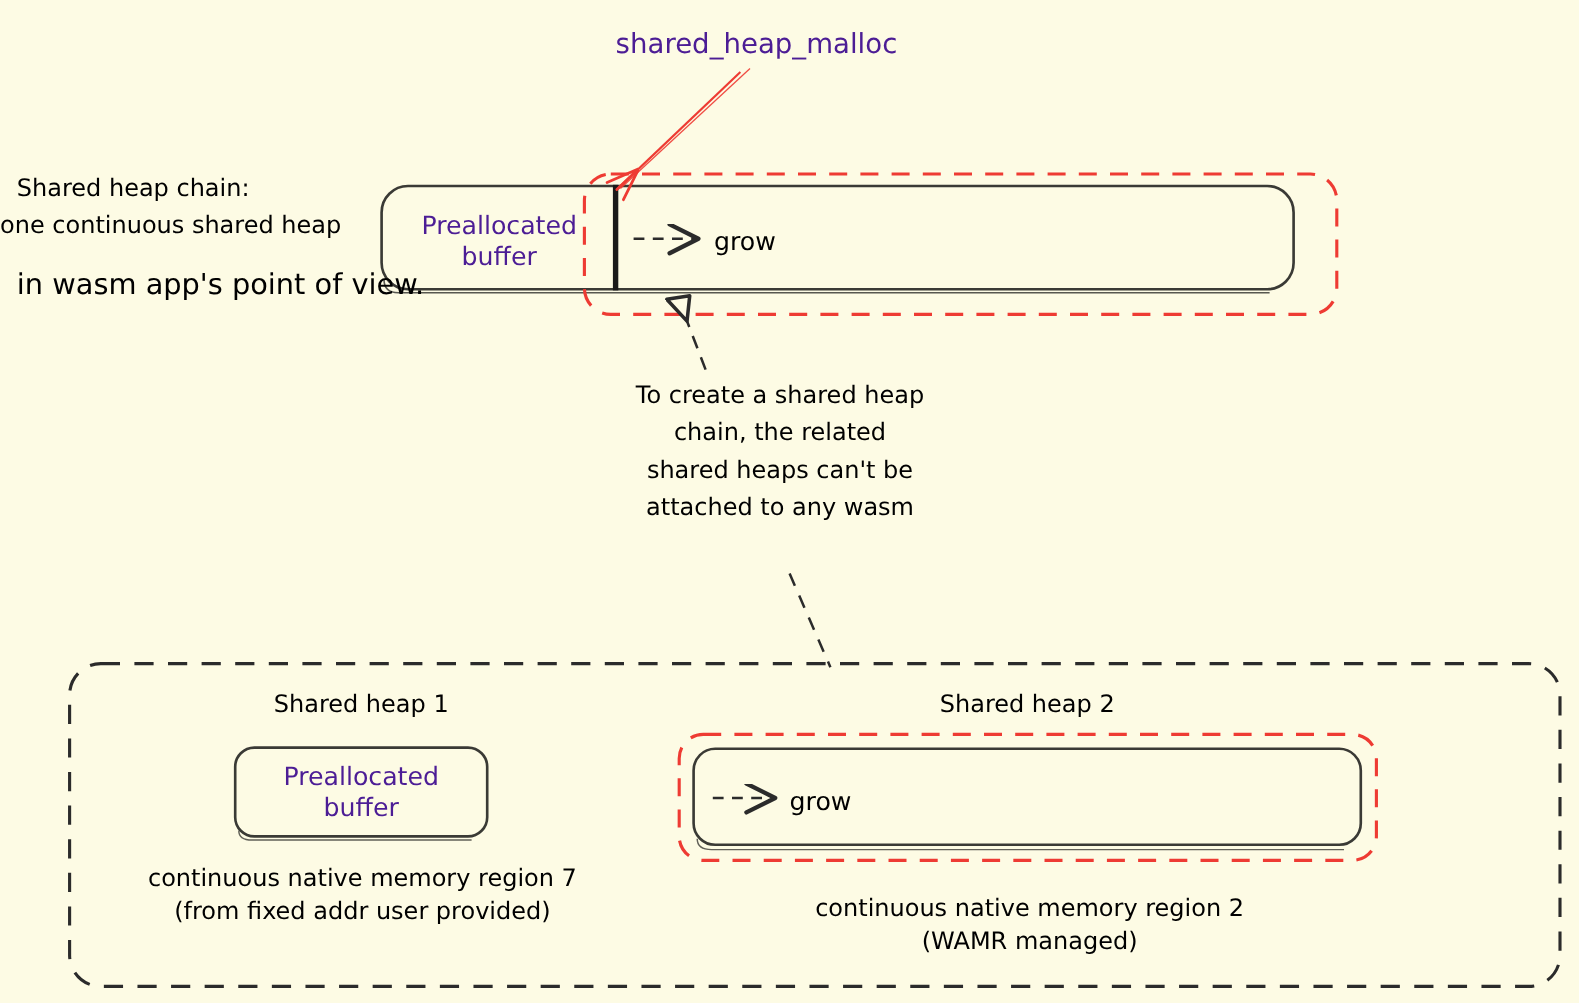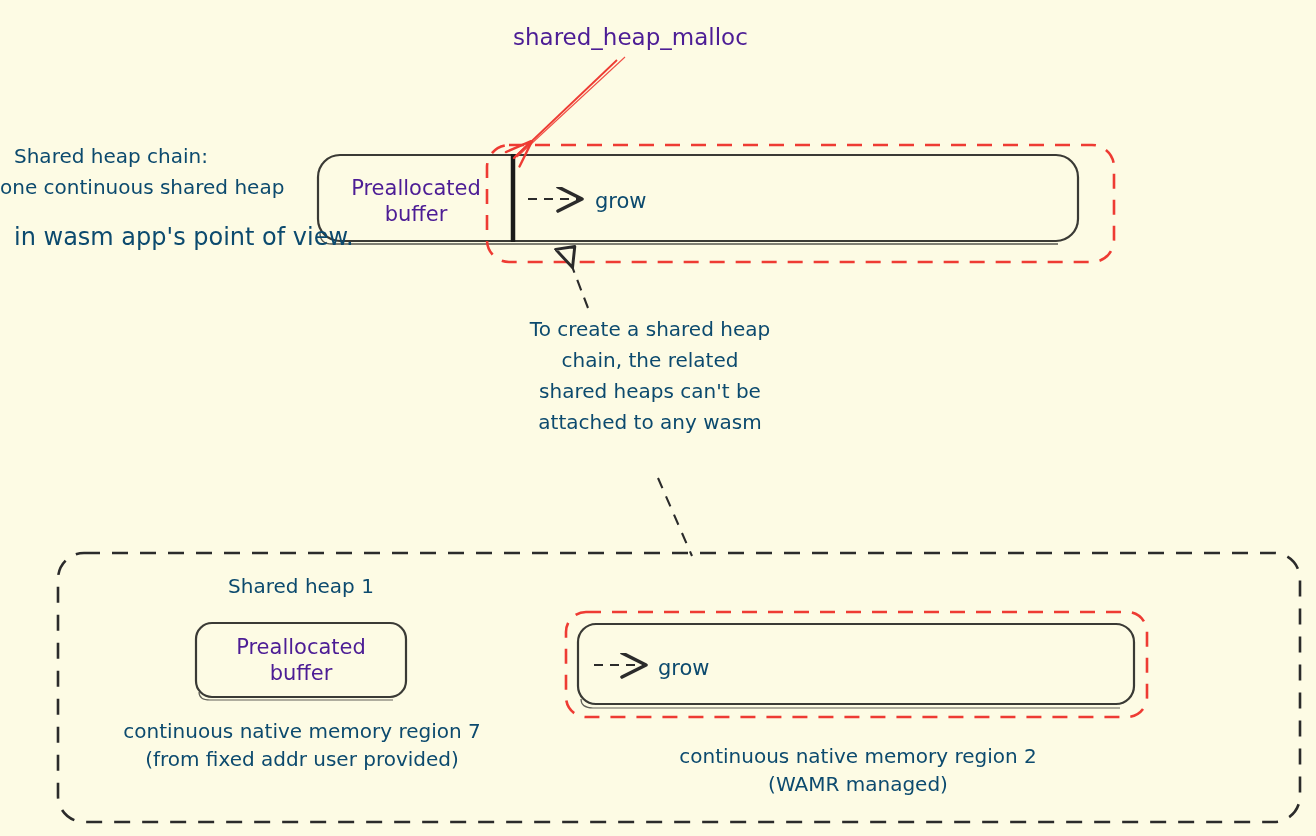--- a/index.html
+++ b/index.html
@@ -18,21 +18,21 @@
   svg.layer {
     position: absolute;
     left: 0;
     top: 0;
     width: 1316px;
     height: 836px;
     pointer-events: none;
   }
   .txt {
     position: absolute;
-    color: #0c4a6e;
+    color: #000000;
     white-space: pre;
     line-height: 1.38;
   }
   .red {
     color: #4c1d95;
   }
   .center { text-align: center; }
   .left { text-align: left; }
 </style>
 </head>
@@ -123,17 +123,18 @@
   <div class="txt center" style="left:470px; top:347px; width:360px; font-size:20px;">chain, the related</div>
   <div class="txt center" style="left:470px; top:378px; width:360px; font-size:20px;">shared heaps can't be</div>
   <div class="txt center" style="left:470px; top:409px; width:360px; font-size:20px;">attached to any wasm</div>
 
   <div class="txt center" style="left:181px; top:573px; width:240px; font-size:20px;">Shared heap 1</div>
   <div class="txt red center" style="left:196px; top:633px; width:210px; font-size:21px;">Preallocated</div>
   <div class="txt red center" style="left:196px; top:659px; width:210px; font-size:21px;">buffer</div>
   <div class="txt center" style="left:90px; top:718px; width:424px; font-size:20px;">continuous native memory region 7</div>
   <div class="txt center" style="left:90px; top:746px; width:424px; font-size:20px;">(from fixed addr user provided)</div>
 
+  <div class="txt center" style="left:736px; top:573px; width:240px; font-size:20px;">Shared heap 2</div>
   <div class="txt left" style="left:658px; top:654px; font-size:21px;">grow</div>
   <div class="txt center" style="left:646px; top:743px; width:424px; font-size:20px;">continuous native memory region 2</div>
   <div class="txt center" style="left:646px; top:771px; width:424px; font-size:20px;">(WAMR managed)</div>
 
 </div>
 
 </body></html>

